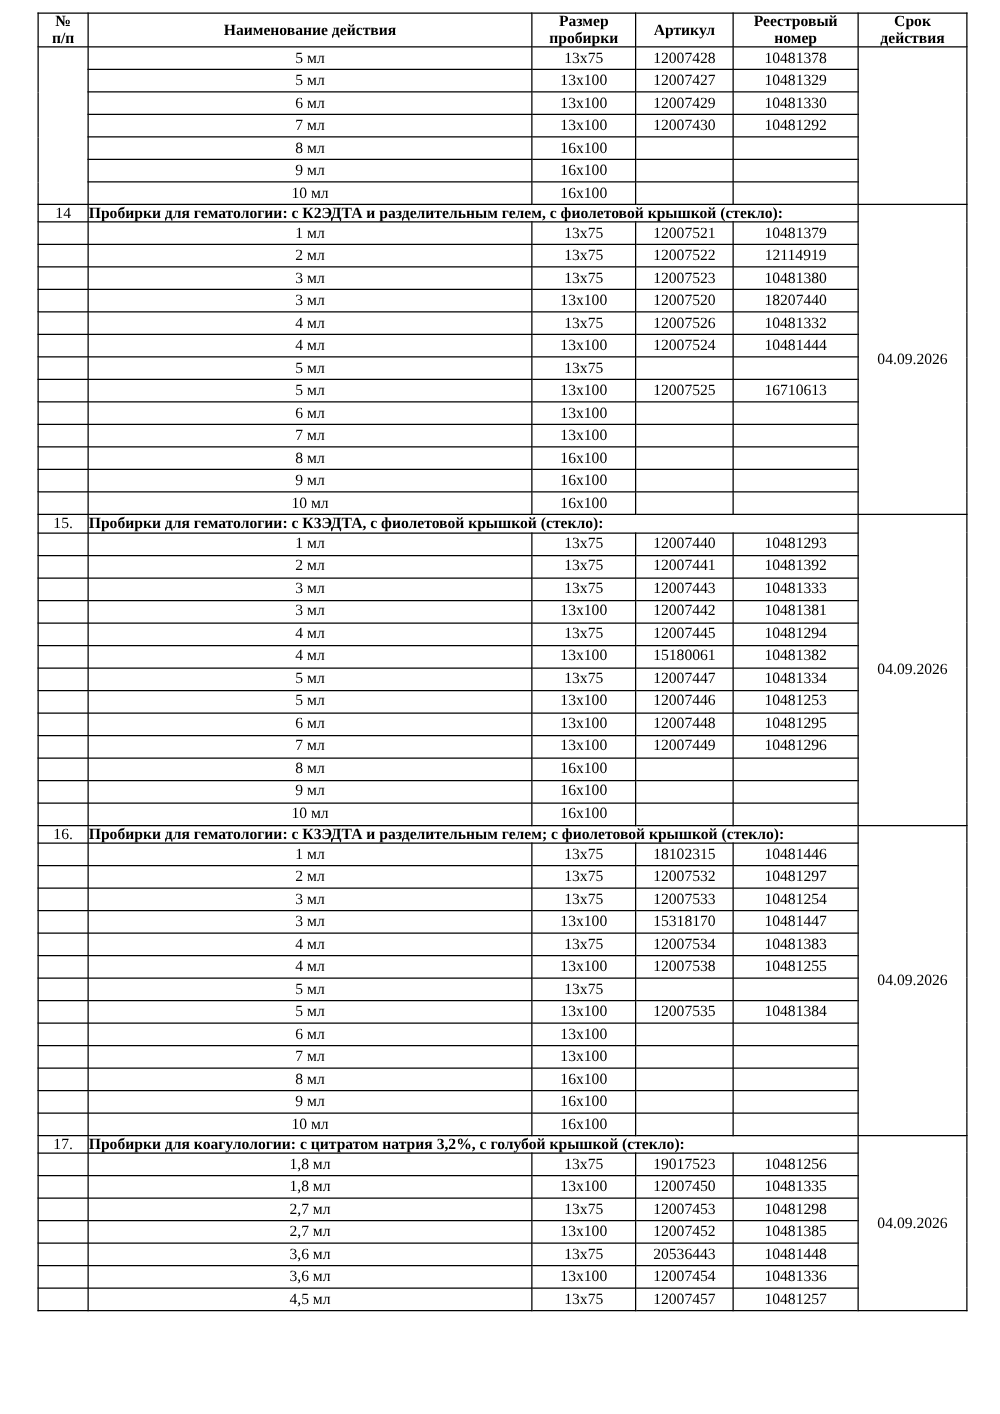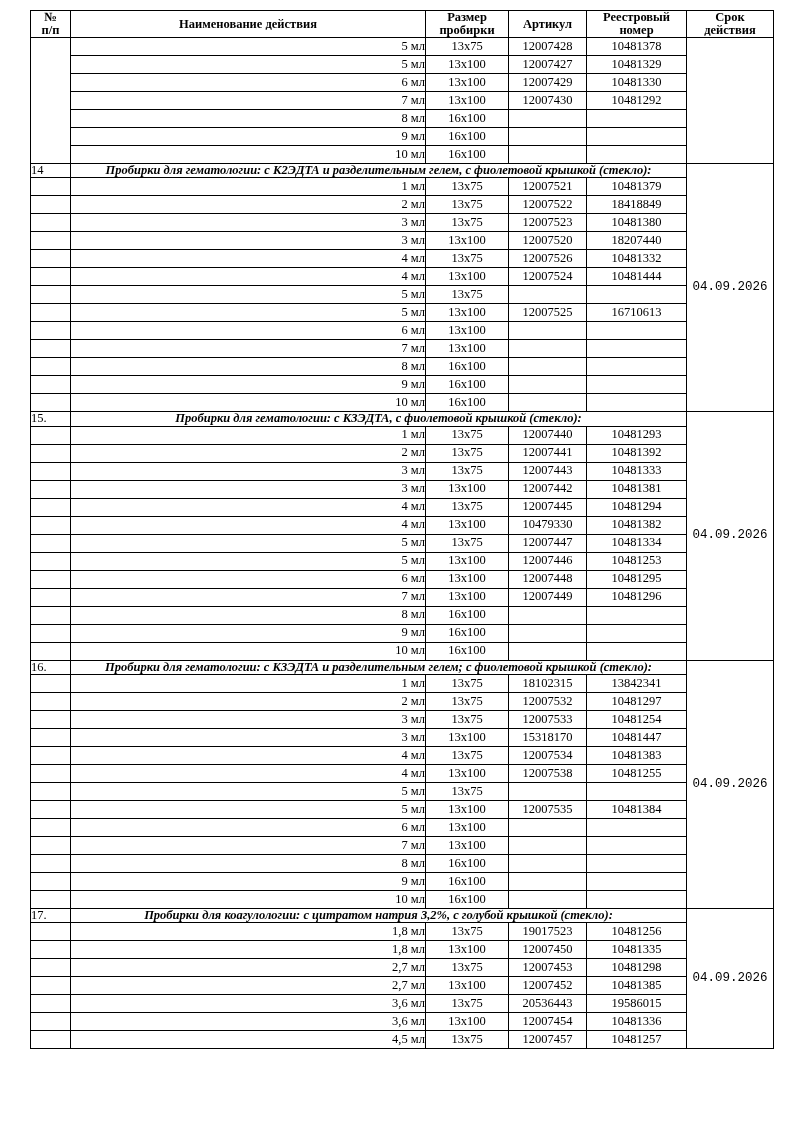--- a/index.html
+++ b/index.html
@@ -41,48 +41,47 @@
   col.c-date  { width: 87px; }
 
   thead th {
     font-weight: bold;
     text-align: center;
     font-size: 13px;
     line-height: 1.1;
     padding: 4px 2px;
   }
   td.num {
+    text-align: center;
     font-size: 12.5px;
     vertical-align: top;
     padding-top: 2px;
   }
   td.name {
-    text-align: right;
+    text-align: center;
     padding-left: 6px;
     font-size: 12.5px;
     height: 17px;
   }
   td.size, td.art, td.regn {
     text-align: center;
     font-size: 12.5px;
     height: 17px;
   }
   td.date {
     text-align: center;
     font-size: 12.5px;
     vertical-align: middle;
-    font-family: Liberation Mono, monospace;
   }
   td.section {
     font-weight: bold;
-    text-align: center;
+    text-align: left;
     font-size: 12.5px;
     padding: 1px 6px 2px 6px;
     line-height: 1.15;
-    font-style: italic;
   }
 </style>
 </head>
 <body>
 
 <div class="page">
   <table class="reg">
     <colgroup>
       <col class="c-num">
         <col class="c-name">
@@ -156,21 +155,21 @@
           <td class="name">1 мл</td>
           <td class="size">13х75</td>
           <td class="art">12007521</td>
           <td class="regn">10481379</td>
         </tr>
         <tr>
           <td class="num"></td>
           <td class="name">2 мл</td>
           <td class="size">13х75</td>
           <td class="art">12007522</td>
-          <td class="regn">18418849</td>
+          <td class="regn">12114919</td>
         </tr>
         <tr>
           <td class="num"></td>
           <td class="name">3 мл</td>
           <td class="size">13х75</td>
           <td class="art">12007523</td>
           <td class="regn">10481380</td>
         </tr>
         <tr>
           <td class="num"></td>
@@ -279,21 +278,21 @@
           <td class="num"></td>
           <td class="name">4 мл</td>
           <td class="size">13х75</td>
           <td class="art">12007445</td>
           <td class="regn">10481294</td>
         </tr>
         <tr>
           <td class="num"></td>
           <td class="name">4 мл</td>
           <td class="size">13х100</td>
-          <td class="art">10479330</td>
+          <td class="art">15180061</td>
           <td class="regn">10481382</td>
         </tr>
         <tr>
           <td class="num"></td>
           <td class="name">5 мл</td>
           <td class="size">13х75</td>
           <td class="art">12007447</td>
           <td class="regn">10481334</td>
         </tr>
         <tr>
@@ -341,21 +340,21 @@
         <tr>
           <td class="num" rowspan="1">16.</td>
           <td class="section" colspan="4">Пробирки для гематологии: с К3ЭДТА и разделительным гелем; с фиолетовой крышкой (стекло):</td>
           <td class="date" rowspan="14">04.09.2026</td>
         </tr>
         <tr>
           <td class="num"></td>
           <td class="name">1 мл</td>
           <td class="size">13х75</td>
           <td class="art">18102315</td>
-          <td class="regn">13842341</td>
+          <td class="regn">10481446</td>
         </tr>
         <tr>
           <td class="num"></td>
           <td class="name">2 мл</td>
           <td class="size">13х75</td>
           <td class="art">12007532</td>
           <td class="regn">10481297</td>
         </tr>
         <tr>
           <td class="num"></td>
@@ -465,21 +464,21 @@
           <td class="name">2,7 мл</td>
           <td class="size">13х100</td>
           <td class="art">12007452</td>
           <td class="regn">10481385</td>
         </tr>
         <tr>
           <td class="num"></td>
           <td class="name">3,6 мл</td>
           <td class="size">13х75</td>
           <td class="art">20536443</td>
-          <td class="regn">19586015</td>
+          <td class="regn">10481448</td>
         </tr>
         <tr>
           <td class="num"></td>
           <td class="name">3,6 мл</td>
           <td class="size">13х100</td>
           <td class="art">12007454</td>
           <td class="regn">10481336</td>
         </tr>
         <tr>
           <td class="num"></td>

